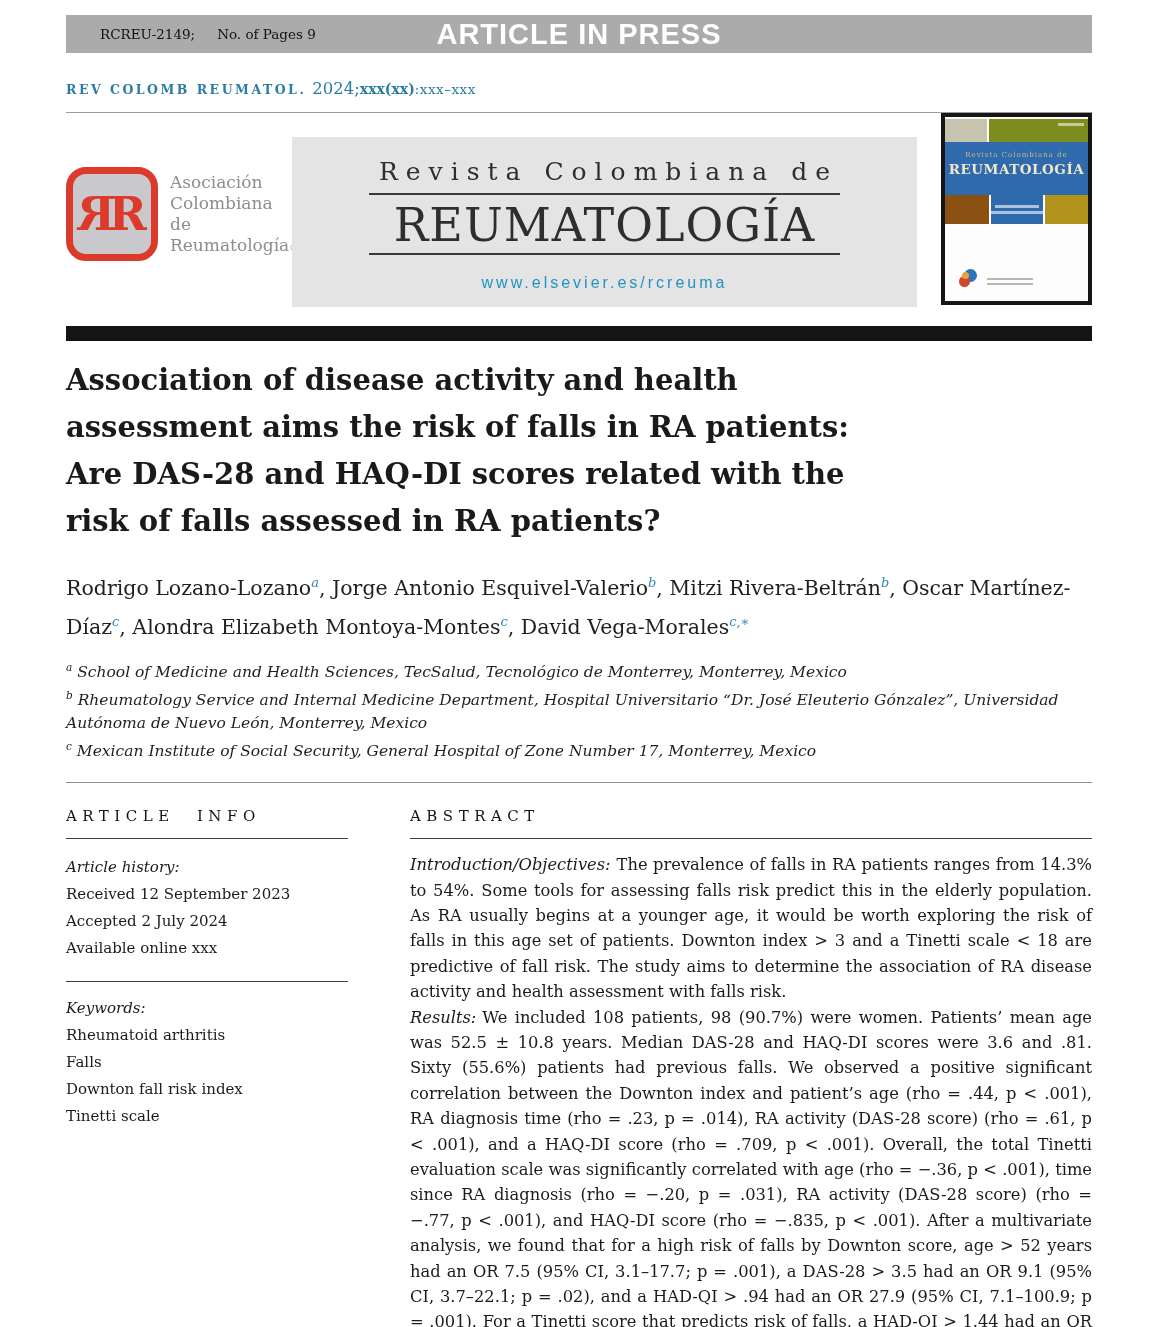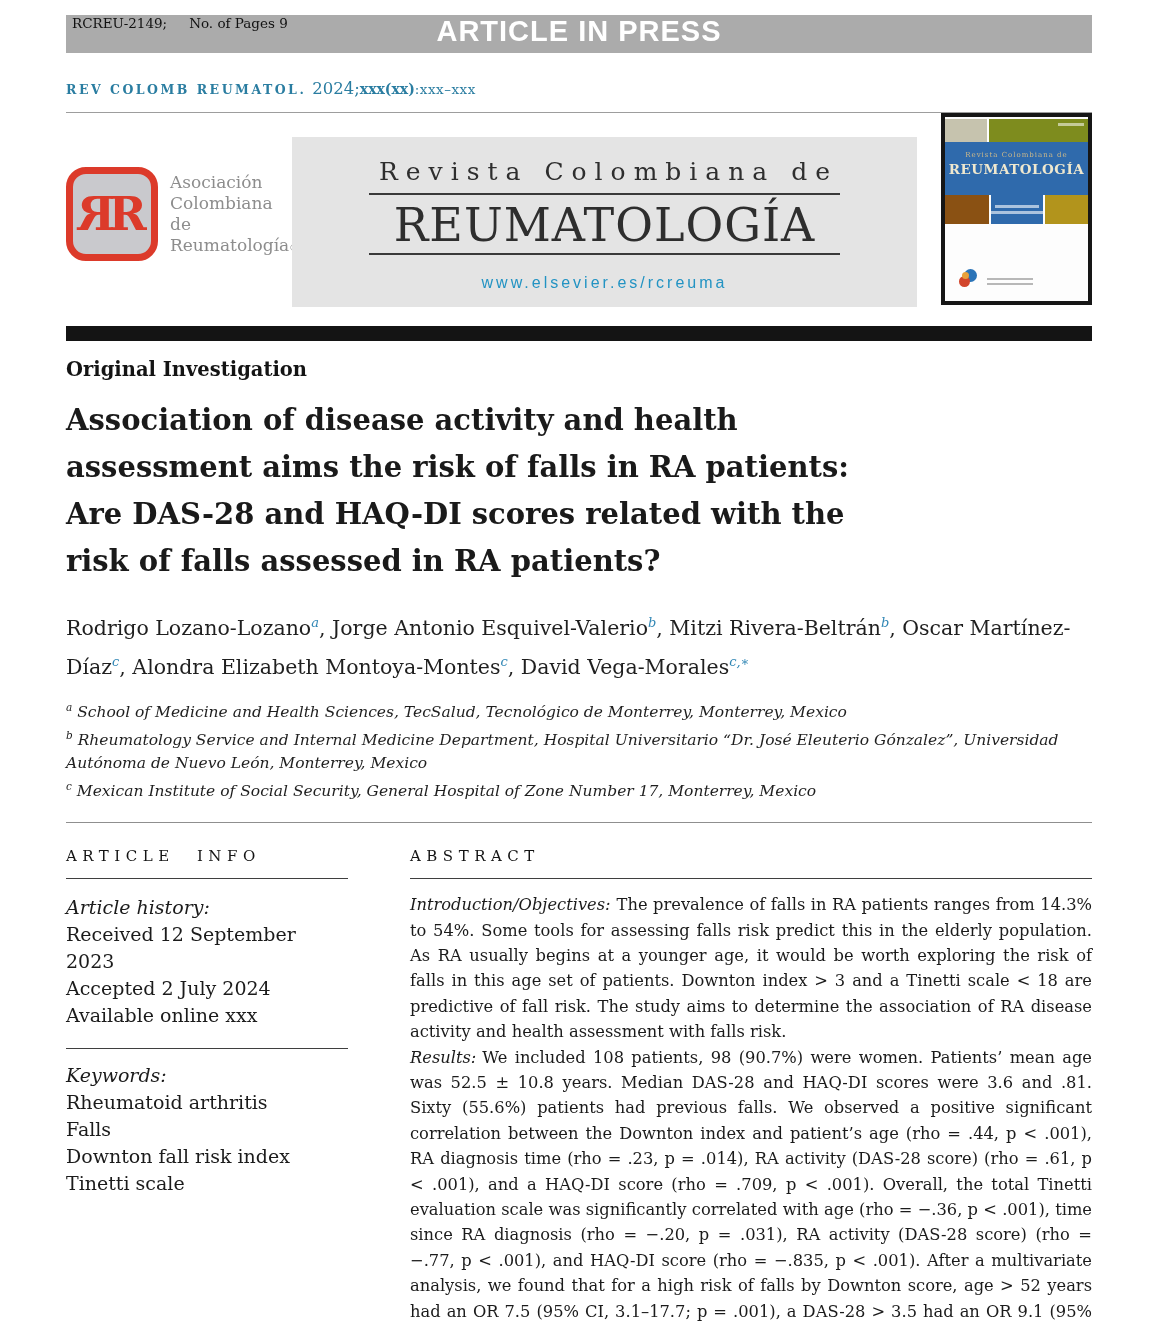--- a/index.html
+++ b/index.html
@@ -6,21 +6,21 @@
   html,body { background:#ffffff; }
   .page {
     position:relative; width:1156px; height:1327px; margin:0 auto;
     background:#ffffff; overflow:hidden;
     font-family:"DejaVu Serif", serif; color:#1b1b1b;
     padding:15px 64px 0 66px;
   }
   
   .top-bar {
     position:relative; height:38px; background:#ababab;
-    display:flex; 
+    display:flex; align-items:center;padding-left:28px;
   }
   .top-bar .ms-id { font-size:13.5px; color:#111; margin-left:6px; }
   .top-bar .pages-note { font-size:13.5px; color:#111; margin-left:22px; }
   .top-bar .banner {
     position:absolute; left:50%; transform:translateX(-50%);
     font-family:"Liberation Sans", sans-serif; font-weight:bold;
     font-size:29px; color:#ffffff; letter-spacing:1px; white-space:nowrap;
   }
   
   .citation { text-align:left; margin-top:26px; color:#2a7da1; white-space:nowrap; }
@@ -101,21 +101,21 @@
   .rule-full { border-top:1px solid #8f8f8f; margin-top:19px; }
   
   .cols { display:flex; margin-top:24px; }
   .col-left { width:282px; flex:none; }
   .col-right { flex:1; margin-left:62px; }
   .col-heading {
     font-size:15px; letter-spacing:5.5px; word-spacing:12px; color:#141414;
     white-space:nowrap;
   }
   .col-rule { border-top:1.3px solid #3f3f3f; margin-top:13px; }
-  .info-block { margin-top:15px; font-size:19px; line-height:27px; }
+  .info-block { margin-top:15px; font-size:15px; line-height:27px; }
   .info-label { font-style:italic; }
   .mid-rule { border-top:1.3px solid #3f3f3f; margin:19px 0 13px 0; }
   .abstract-body { margin-top:13px; font-size:16.3px; line-height:25.4px; text-align:justify; }
   .abstract-body p { margin:0; }
   .abstract-body .para-label { font-style:italic; margin-right:6px; }
 </style>
 </head>
 <body>
 
 <div class="page">
@@ -180,21 +180,20 @@
         <div class="cv-logo-text">
             <i></i>
             <i></i>
           </div>
       </div>
     </div>
   </div>
 
   <div class="black-bar"></div>
 
-  <div class="article-type">Original Investigation</div>
 
   <h1 class="title">
     <div>Association of disease activity and health</div>
     <div>assessment aims the risk of falls in RA patients:</div>
     <div>Are DAS-28 and HAQ-DI scores related with the</div>
     <div>risk of falls assessed in RA patients?</div>
   </h1>
 
   <p class="authors">
     <span><span>Rodrigo Lozano-Lozano</span><sup>a</sup><span>, </span></span><span><span>Jorge Antonio Esquivel-Valerio</span><sup>b</sup><span>, </span></span><span><span>Mitzi Rivera-Beltrán</span><sup>b</sup><span>, </span></span><span><span>Oscar Martínez-Díaz</span><sup>c</sup><span>, </span></span><span><span>Alondra Elizabeth Montoya-Montes</span><sup>c</sup><span>, </span></span><span><span>David Vega-Morales</span><sup>c,∗</sup><span></span></span>

